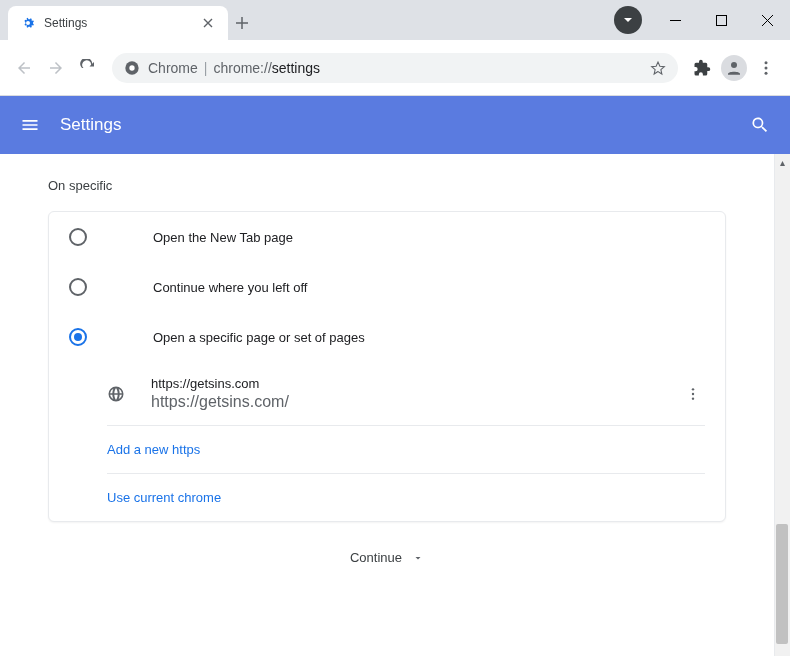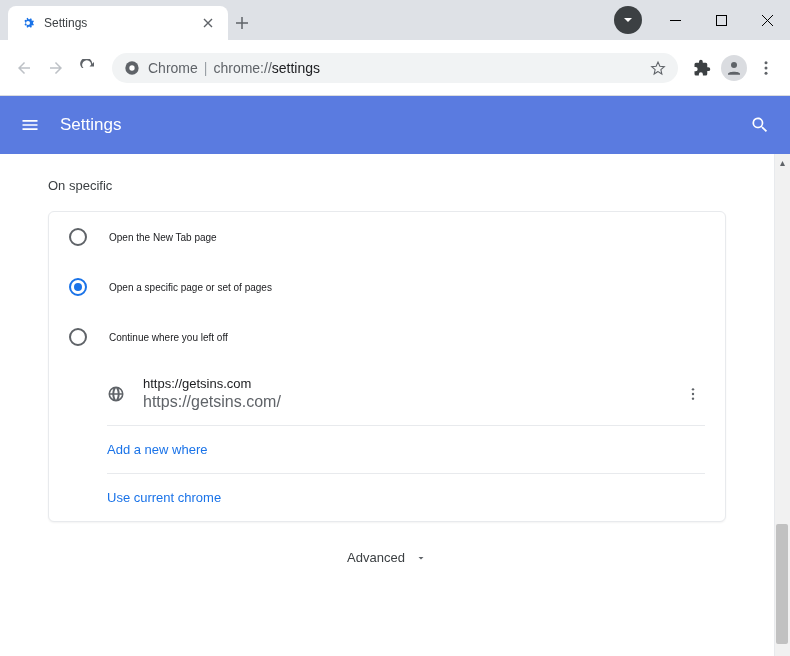--- a/index.html
+++ b/index.html
@@ -43,24 +43,24 @@
 .scrollbar-up, .scrollbar-down { height: 16px; display:flex; align-items:center; justify-content:center; color:#5f6368; font-size:10px; cursor:pointer; }
 .scrollbar-thumb { position: absolute; right: 2px; width: 12px; background: #c1c1c1; border-radius: 2px; cursor:pointer; }
 
 .section { padding: 24px 48px 0; }
 .section-title { font-size: 13px; color: #3c4043; margin-bottom: 18px; font-weight: 400; }
 .card { background: #fff; border: 1px solid #e8eaed; border-radius: 6px; box-shadow: 0 1px 2px rgba(0,0,0,0.05); }
 .radio-row { display: flex; align-items: center; padding: 16px 20px; cursor: pointer; }
 .radio { width: 18px; height: 18px; border: 2px solid #5f6368; border-radius: 50%; margin-right: 22px; position: relative; flex-shrink: 0; }
 .radio.checked { border-color: #1a73e8; }
 .radio.checked::after { content: ''; position: absolute; inset: 3px; background: #1a73e8; border-radius: 50%; }
-.radio-label { font-size: 10px; color: #202124; }
+.radio-label { font-size: 13px; color: #202124; margin-left: 44px; }
 
 .subsection { margin-left: 58px; margin-right: 20px; }
-.page-entry { display: flex; align-items: center; padding: 14px 0; border-bottom: 1px solid #e8eaed; }
+.page-entry { display: flex; align-items: center; padding: 14px 0; border-bottom: 1px solid #e8eaed; gap: 8px; }
 .page-icon { width: 18px; height: 18px; margin-right: 18px; color: #5f6368; display:flex; align-items:center; justify-content:center; }
 .page-info { flex: 1; }
 .page-title { font-size: 13px; color: #202124; }
 .page-url { font-size: 16px; color: #5f6368; margin-top: 2px; }
 .kebab { width: 24px; color: #5f6368; cursor: pointer; display:flex; justify-content:center; }
 .link-row { padding: 16px 0; font-size: 13px; color: #1a73e8; cursor: pointer; border-bottom: 1px solid #e8eaed; }
 .link-row:last-child { border-bottom: none; }
 
 .advanced { display: flex; align-items: center; justify-content: center; padding: 28px 0; color: #3c4043; font-size: 13px; cursor: pointer; }
 .advanced .chev { margin-left: 10px; color: #5f6368; }
@@ -191,53 +191,53 @@
   <div class="watermark">PC<span class="sub">risk.com</span></div>
   <div class="content-scroll">
     <div class="section">
       <div class="section-title">On specific</div>
       <div class="card">
         <div class="radio-row">
           <span class="radio"></span>
           <span class="radio-label">Open the New Tab page</span>
         </div>
         <div class="radio-row">
+          <span class="radio"></span>
+          <span class="radio-label">Continue where you left off</span>
+        </div>
+        <div class="radio-row">
           <span class="radio checked"></span>
           <span class="radio-label">Open a specific page or set of pages</span>
-        </div>
-        <div class="radio-row">
-          <span class="radio"></span>
-          <span class="radio-label">Continue where you left off</span>
         </div>
         <div class="subsection">
           <div class="page-entry">
             <span class="page-icon">
                 <svg width="18" height="18" viewBox="0 0 24 24" fill="#5f6368">
                   <path d="M12 2a10 10 0 100 20 10 10 0 000-20zm7.9 9h-3a16 16 0 00-1.4-6A8 8 0 0119.9 11zM12 4c.9 1.3 2 3.7 2.3 7H9.7C10 7.7 11.1 5.3 12 4zM4.1 13h3a16 16 0 001.4 6A8 8 0 014.1 13zm3-2h-3a8 8 0 014.4-6 16 16 0 00-1.4 6zM12 20c-.9-1.3-2-3.7-2.3-7h4.6c-.3 3.3-1.4 5.7-2.3 7zm3.5-1a16 16 0 001.4-6h3a8 8 0 01-4.4 6z"></path>
                 </svg>
               </span>
             <div class="page-info">
               <div class="page-title">https://getsins.com</div>
               <div class="page-url">https://getsins.com/</div>
             </div>
             <span class="kebab">
                 <svg width="16" height="16" viewBox="0 0 24 24" fill="#5f6368">
                   <circle cx="12" cy="5" r="1.8"></circle>
                   <circle cx="12" cy="12" r="1.8"></circle>
                   <circle cx="12" cy="19" r="1.8"></circle>
                 </svg>
               </span>
           </div>
-          <div class="link-row">Add a new where</div>
+          <div class="link-row">Add a new https</div>
           <div class="link-row">Use current chrome</div>
         </div>
       </div>
     </div>
     <div class="advanced">
-      <span>Advanced</span>
+      <span>Continue</span>
       <span class="chev">
           <svg width="12" height="12" viewBox="0 0 24 24" fill="#5f6368">
             <path d="M7 10l5 5 5-5z"></path>
           </svg>
         </span>
     </div>
   </div>
   <div class="scrollbar-track">
     <div class="scrollbar-up">▴</div>
     <div class="scrollbar-thumb" style="top:370px;height:120px;"></div>

